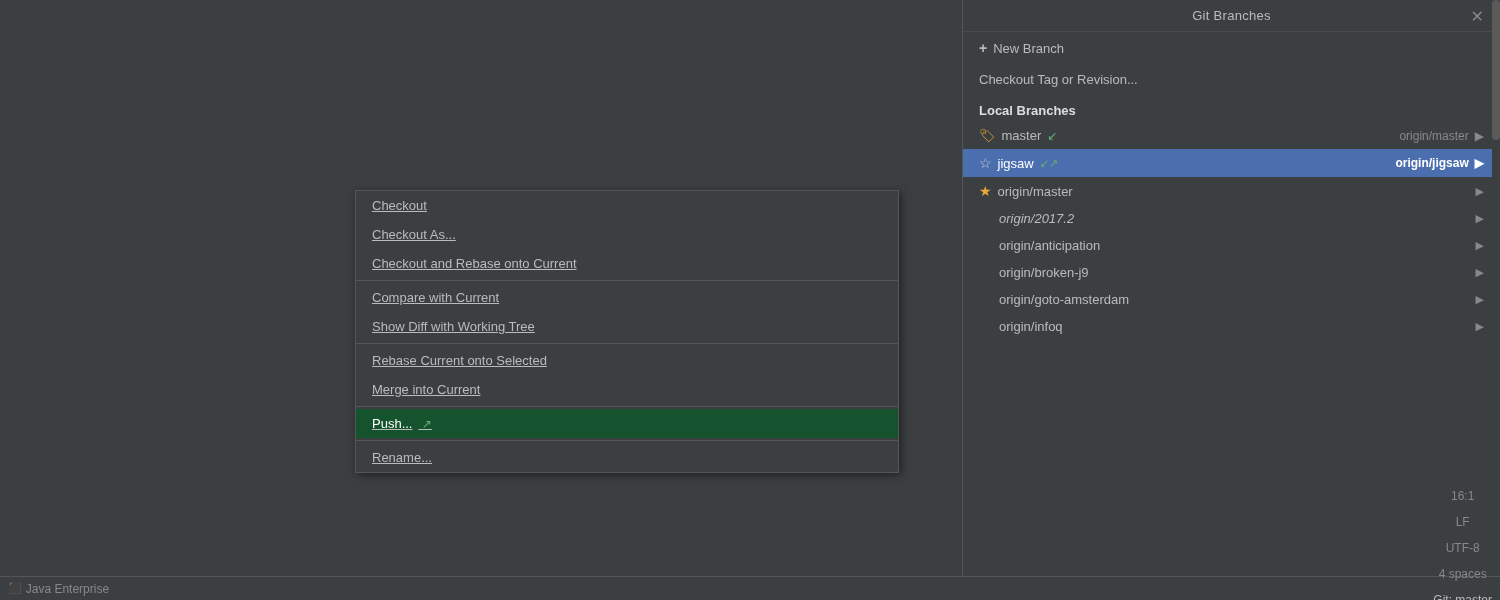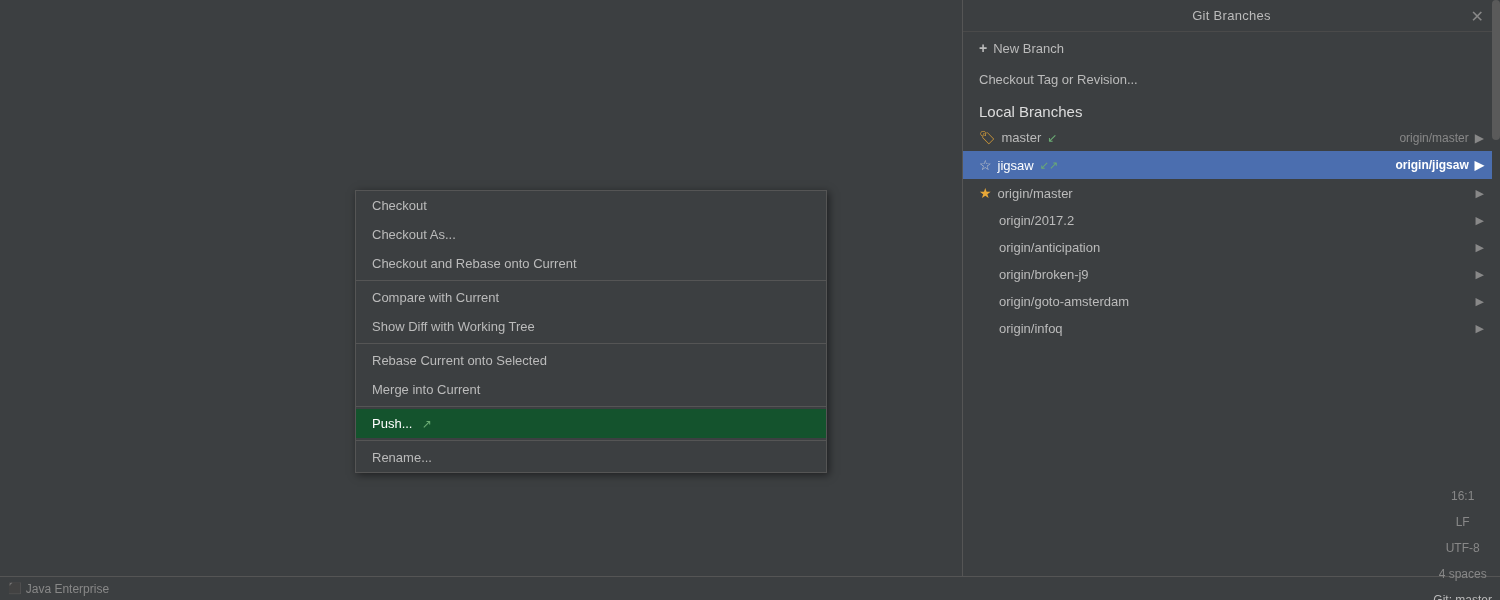--- a/index.html
+++ b/index.html
@@ -20,25 +20,26 @@
       top: 0; left: 0;
       width: 100%; height: 100%;
       background: #3c3f41;
     }
 
     
     .context-menu {
       position: absolute;
       top: 190px;
       left: 355px;
-      width: 472px;
+      width: 544px;
       background: #3c3f41;
       border: 1px solid #555555;
       box-shadow: 2px 2px 8px rgba(0,0,0,0.5);
       z-index: 10;
+      text-decoration: underline;
     }
 
     .context-menu-item {
       padding: 7px 16px;
       cursor: pointer;
       color: #bbbbbb;
       font-size: 13px;
       white-space: nowrap;
     }
 
@@ -114,22 +115,22 @@
     }
 
     .panel-action-item .plus-icon {
       font-size: 14px;
       font-weight: bold;
     }
 
     .section-header {
       padding: 8px 16px 4px 16px;
       color: #dddddd;
-      font-weight: normal;
-      font-size: 15px;
+      font-weight: bold;
+      font-size: 13px;
     }
 
     .branch-item {
       display: flex;
       align-items: center;
       justify-content: space-between;
       padding: 6px 16px;
       cursor: pointer;
       color: #bbbbbb;
     }
@@ -311,21 +312,21 @@
 
     <div class="remote-branch-item">
       <div style="display:flex;align-items:center;gap:6px;">
         <span class="star-icon">★</span>
         <span>origin/master</span>
       </div>
       <span class="arrow-icon">▶</span>
     </div>
 
     <div class="remote-branch-item">
-      <div style="display:flex;align-items:flex-end;gap:6px;padding-left:20px;">
+      <div style="display:flex;align-items:flex-end;gap:6px;padding-left:20px;font-style:italic;">
         <span>origin/2017.2</span>
       </div>
       <span class="arrow-icon">▶</span>
     </div>
 
     <div class="remote-branch-item">
       <div style="display:flex;align-items:center;gap:6px;padding-left:20px;">
         <span>origin/anticipation</span>
       </div>
       <span class="arrow-icon">▶</span>

